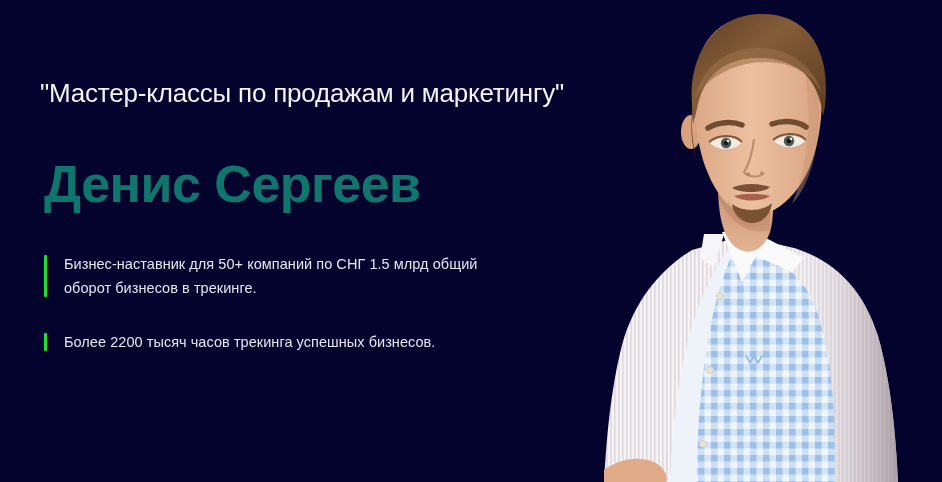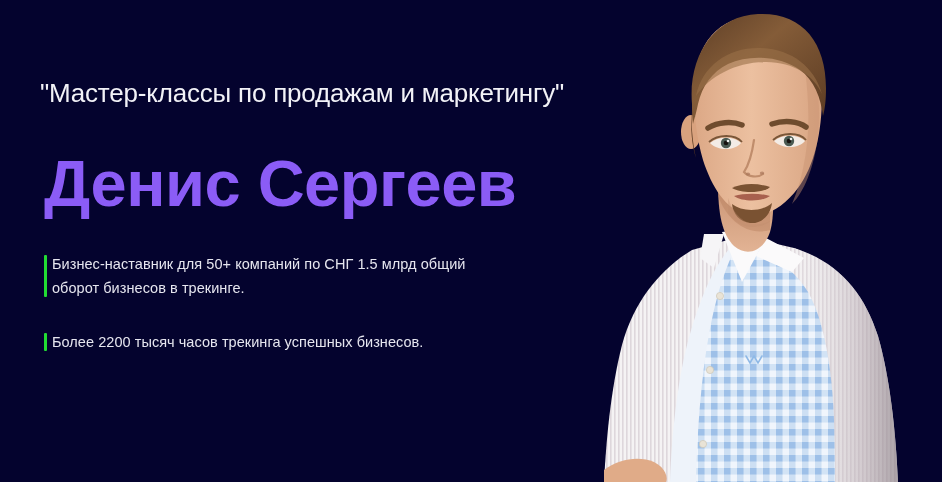--- a/index.html
+++ b/index.html
@@ -34,37 +34,37 @@
     line-height: 30px;
     color: #f2f2f7;
     letter-spacing: -0.2px;
     white-space: nowrap;
   }
 
   .name {
     position: absolute;
     left: 44px;
     top: 155px;
-    font-size: 65px;
+    font-size: 52px;
     line-height: 58px;
     font-weight: bold;
-    color: #8b5cf6;
+    color: #0f766e;
     letter-spacing: -0.5px;
     white-space: nowrap;
   }
 
   .bullets {
     position: absolute;
     left: 44px;
     top: 252px;
     width: 470px;
   }
   .bullet {
     position: relative;
-    padding-left: 8px;
+    padding-left: 20px;
     margin-bottom: 30px;
   }
   .bullet .bar {
     position: absolute;
     left: 0;
     top: 3px;
     bottom: 3px;
     width: 3px;
     background: #22dd33;
     border-radius: 1px;

